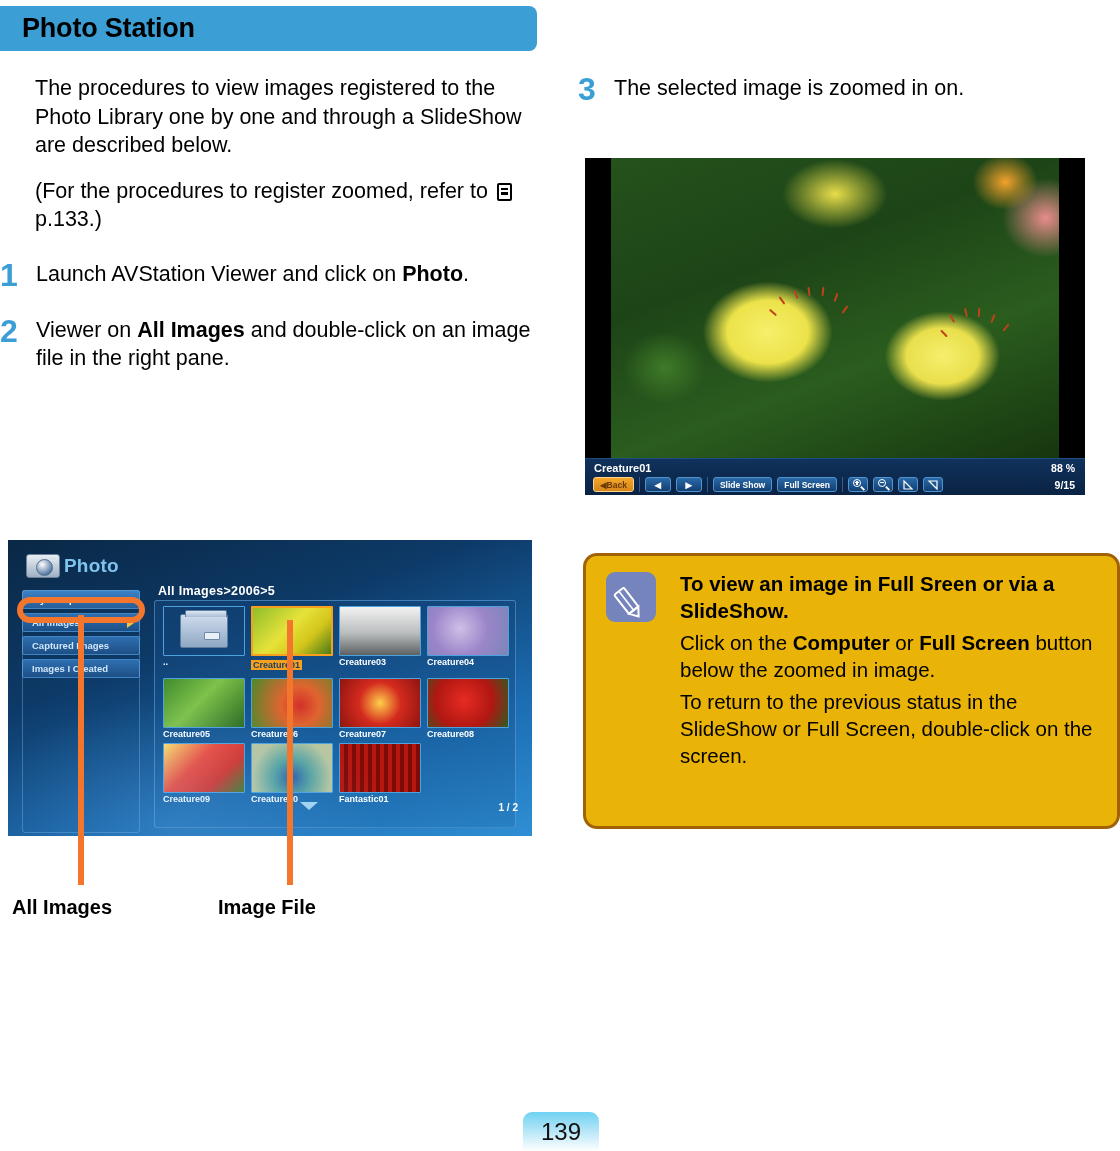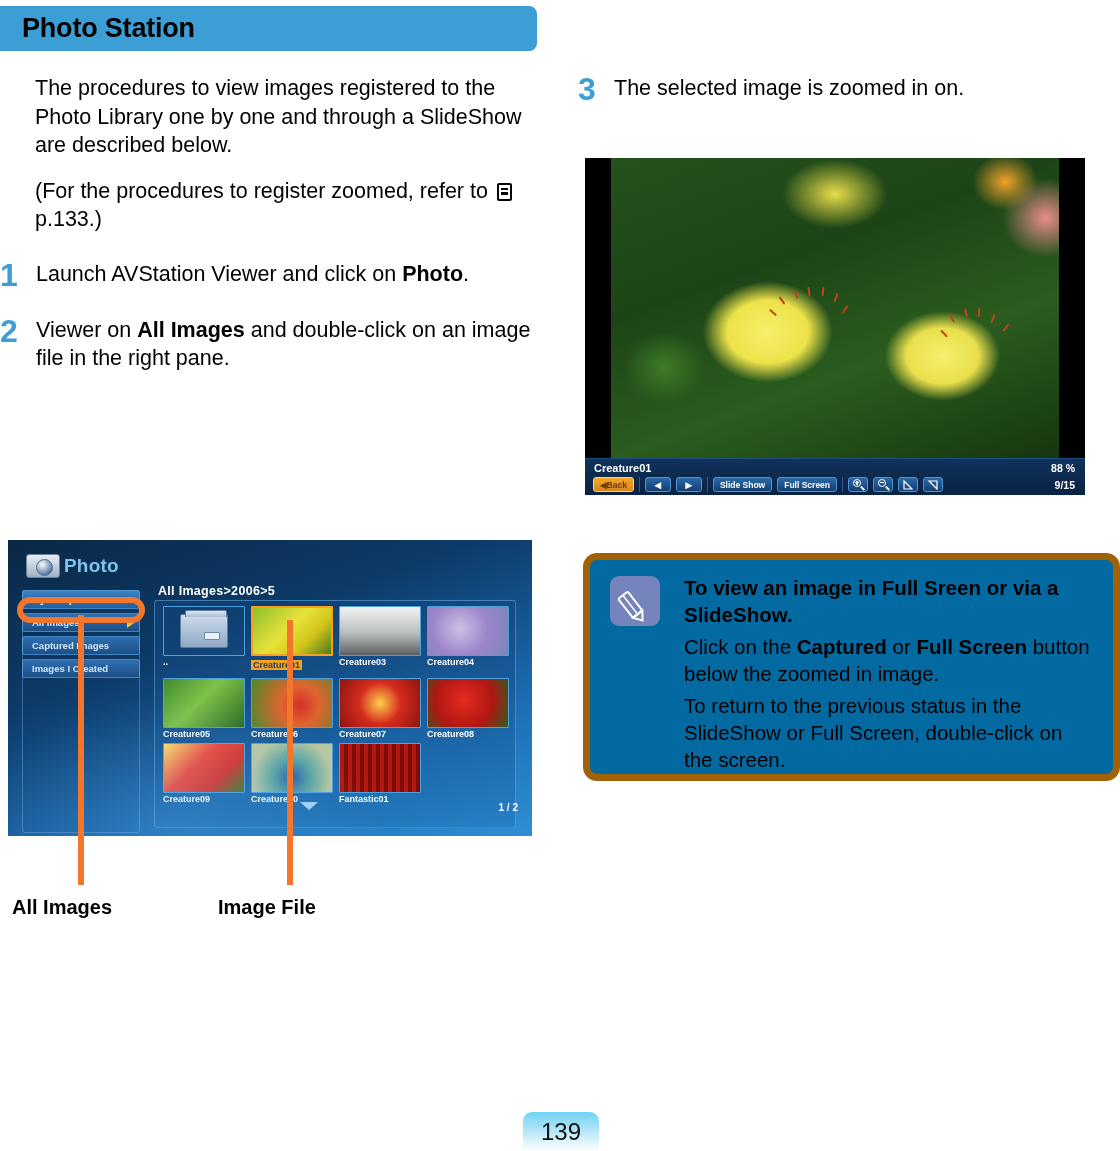--- a/index.html
+++ b/index.html
@@ -259,23 +259,23 @@
   }
   .mag b {
     position:absolute; left:2.6px; top:3.2px; width:3.5px; height:1.3px; background:#fff;
   }
   .mag b.v { left:3.9px; top:1.9px; width:1.3px; height:3.9px; }
   .rot { width: 12px; height: 12px; position: relative; }
 
   
   .note {
     position: absolute; left: 583px; top: 553px;
-    width: 537px; height: 228px;
-    border: 7px solid #a16207; border-radius: 14px;
-    background: #0369a1;
+    width: 537px; height: 276px;
+    border: 3px solid #a16207; border-radius: 14px;
+    background: #eab308;
   }
   .note-icon {
     position: absolute; left: 20px; top: 16px;
     width: 50px; height: 50px; border-radius: 9px; background: #7684bd;
   }
   .note-body { position: absolute; left: 94px; top: 14px; right: 22px; }
   .note-title { font-size: 20.5px; font-weight: bold; line-height: 27px; }
   .note-p { font-size: 20.5px; line-height: 27px; margin-top: 5px; }
   .note-p b { font-weight: bold; }
 
@@ -492,20 +492,20 @@
       <svg viewBox="0 0 50 50" width="50" height="50">
         <g transform="rotate(-38 25 25)">
           <rect x="13" y="13" width="12" height="24" rx="1.5" fill="none" stroke="#fff" stroke-width="2"></rect>
           <path d="M13 37 L19 45 L25 37 Z" fill="none" stroke="#fff" stroke-width="2"></path>
           <line x1="19" y1="13" x2="19" y2="37" stroke="#fff" stroke-width="1.6"></line>
         </g>
       </svg>
     </div>
     <div class="note-body">
       <div class="note-title">To view an image in Full Sreen or via a SlideShow.</div>
-      <div class="note-p"><span>Click on the </span><b>Captured</b><span> or </span><b>Full Screen</b><span> button below the zoomed in image.</span></div>
+      <div class="note-p"><span>Click on the </span><b>Computer</b><span> or </span><b>Full Screen</b><span> button below the zoomed in image.</span></div>
       <div class="note-p">To return to the previous status in the SlideShow or Full Screen, double-click on the screen.</div>
     </div>
   </div>
 
   <div class="pagenum">139</div>
 
 </div>
 
 </body></html>

